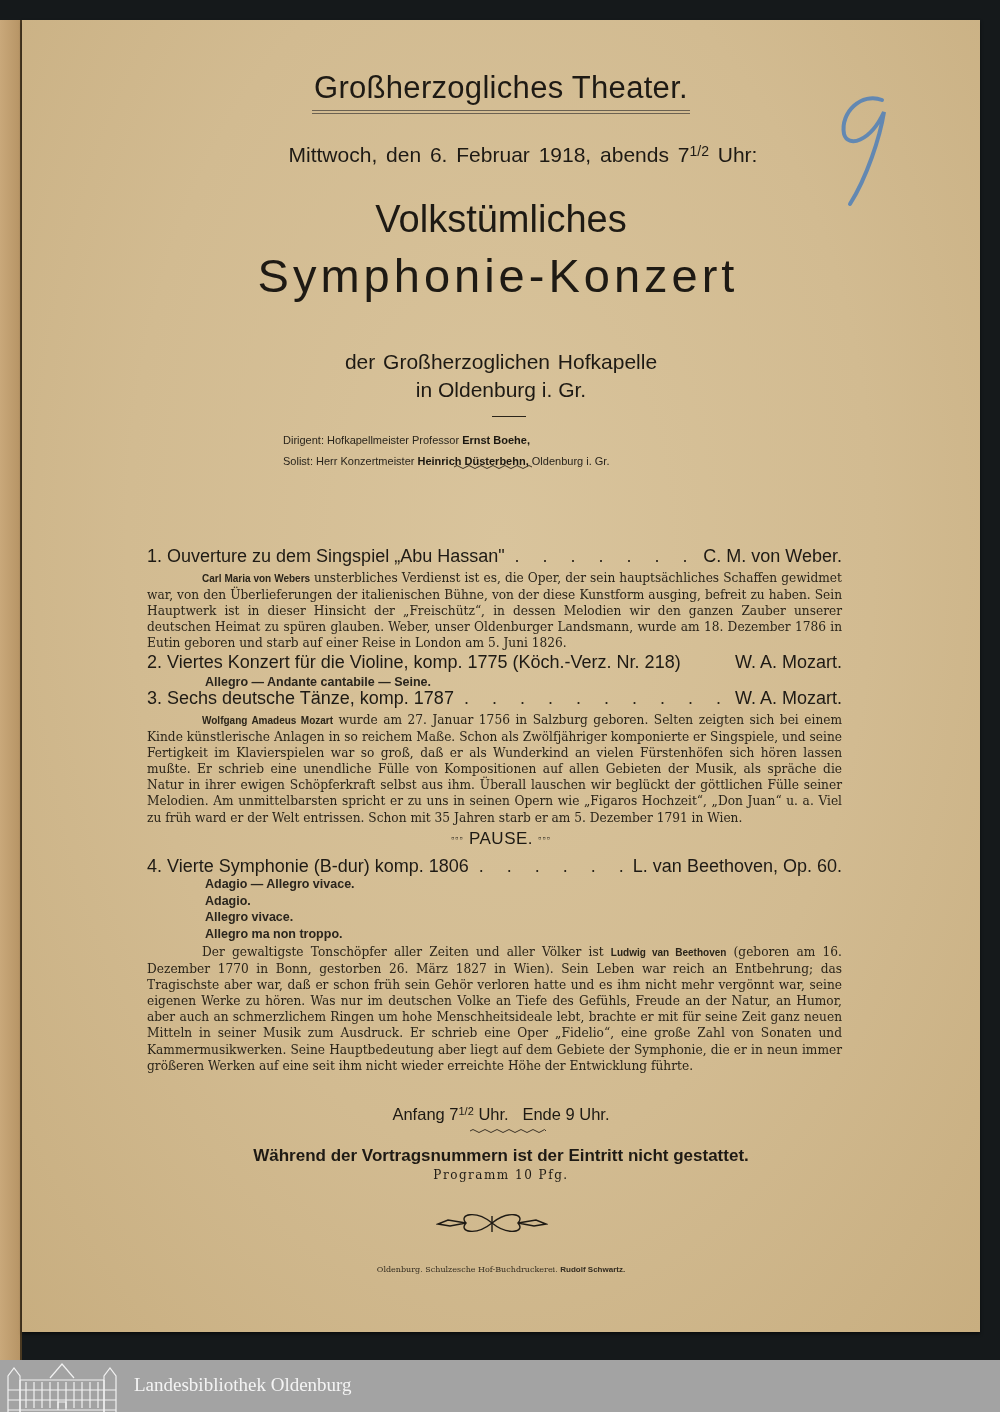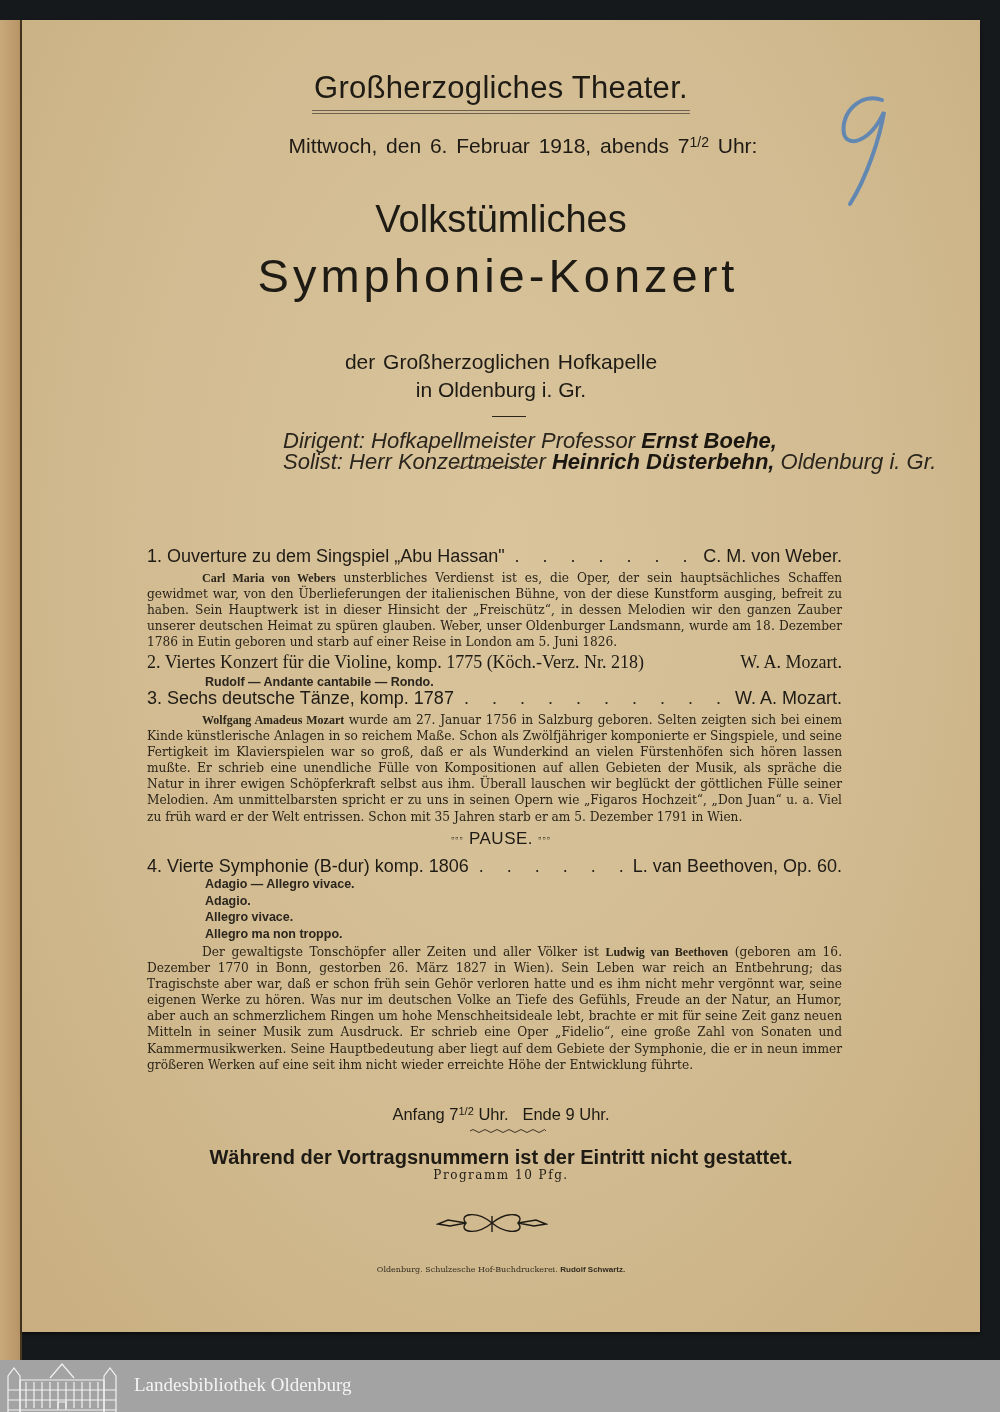--- a/index.html
+++ b/index.html
@@ -20,56 +20,56 @@
     box-shadow: 0 2px 3px rgba(0,0,0,0.5);
   }
   .abs { position: absolute; left: 0; right: 0; text-align: center; white-space: nowrap; }
   .theater {
     top: 50px; font-size: 31px; letter-spacing: 0.3px;
   }
   .theater span {
     display: inline-block; padding: 0 2px 4px;
     border-bottom: 4px double #6c6252;
   }
-  .date { top: 114px; font-size: 21px; word-spacing: 3px; margin-left: 44px; }
+  .date { top: 123px; font-size: 21px; word-spacing: 3px; margin-left: 44px; }
   .frac { font-size: 14px; vertical-align: 6px; }
   .volks { top: 178px; font-size: 38px; }
   .symph { top: 228px; font-size: 47px; letter-spacing: 4px; left: -6px; }
   .hofk { top: 330px; font-size: 21px; word-spacing: 2px; }
   .oldb { top: 358px; font-size: 21px; }
   .rule { position: absolute; top: 396px; left: 470px; width: 34px; border-top: 1.5px solid #2a241a; }
   .credits {
-    position: absolute; top: 410px; left: 261px; font-size: 22px; line-height: 21px;
-    color: #2a251d; white-space: nowrap; font-style: italic;
+    position: absolute; top: 410px; left: 261px; font-size: 11px; line-height: 21px;
+    color: #2a251d; white-space: nowrap;
   }
   .credits b { font-weight: bold; color: #1b1710; }
   .wavy { position: absolute; height: 6px; }
   .programm { top: 478px; font-size: 34px; letter-spacing: 1px; }
   .item {
     position: absolute; left: 125px; width: 695px; font-size: 18px; white-space: nowrap;
     display: flex; align-items: baseline;
   }
   .item .title { flex: 0 0 auto; }
   .item .dots { flex: 1 1 auto; overflow: hidden; letter-spacing: 9px; padding-left: 10px; color: #2a241a; }
   .item .composer { flex: 0 0 auto; padding-left: 6px; }
   .item .light { font-weight: normal; }
   .movements {
     position: absolute; left: 183px; font-size: 12.5px; font-weight: bold; line-height: 16.7px; color: #2a251d;
   }
   .para {
     position: absolute; left: 125px; width: 695px;
     font-family: "DejaVu Serif", serif; font-size: 12.2px; line-height: 16.1px;
     text-align: justify; text-indent: 55px; color: #2a2419;
   }
-  .para b { font-family: Liberation Serif, serif; font-weight: bold; font-size: 12px; }
+  .para b { font-family: Liberation Sans, sans-serif; font-weight: bold; font-size: 10px; }
   .pause { top: 809px; font-size: 17px; letter-spacing: 0.5px; }
   .pause .sq { font-size: 9px; letter-spacing: 1px; vertical-align: 3px; }
   .anfang { top: 1085px; font-size: 16.5px; }
   .anfang .frac { font-size: 11px; vertical-align: 5px; }
-  .warn { top: 1126px; font-size: 20px; font-weight: bold; }
+  .warn { top: 1126px; font-size: 17px; font-weight: bold; }
   .price { top: 1148px; font-size: 12px; font-family: "DejaVu Serif", serif; letter-spacing: 1.5px; }
   .printer { top: 1245px; font-size: 8px; font-family: "DejaVu Serif", serif; color: #332c20; }
   .printer .rs { font-family: "Liberation Sans", sans-serif; font-weight: bold; }
   .handnum {
     position: absolute; left: 800px; top: 62px; width: 80px; height: 130px;
   }
   .footer {
     position: absolute; left: 0; top: 1360px; width: 1000px; height: 56px;
     background: #a3a3a3;
   }
@@ -111,27 +111,27 @@
 
 
   <div class="item" style="top:526px;">
     <span class="title"><span>1.</span> <span>Ouverture zu dem Singspiel „Abu Hassan"</span></span>
     <span class="dots">. . . . . . . . . . . . . . . . . . . . . . . . .</span>
     <span class="composer">C. M. von Weber.</span>
   </div>
 
   <div class="para" style="top:550px;"><b>Carl Maria von Webers</b><span> unsterbliches Verdienst ist es, die Oper, der sein hauptsächliches Schaffen gewidmet war, von den Überlieferungen der italienischen Bühne, von der diese Kunstform ausging, befreit zu haben. Sein Hauptwerk ist in dieser Hinsicht der „Freischütz“, in dessen Melodien wir den ganzen Zauber unserer deutschen Heimat zu spüren glauben. Weber, unser Oldenburger Landsmann, wurde am 18. Dezember 1786 in Eutin geboren und starb auf einer Reise in London am 5. Juni 1826.</span></div>
 
-  <div class="item" style="top:632px;font-family:Liberation Serif, serif;">
+  <div class="item" style="top:632px;">
     <span class="title"><span>2.</span> <span>Viertes Konzert für die Violine,</span><span class="light"> komp. 1775 (Köch.-Verz. Nr. 218)</span></span>
     <span class="dots" style="visibility:hidden;">.</span>
     <span class="composer">W. A. Mozart.</span>
   </div>
   <div class="movements" style="top:654px;">
-    <div>Rudolf — Andante cantabile — Rondo.</div>
+    <div>Allegro — Andante cantabile — Seine.</div>
   </div>
 
   <div class="item" style="top:668px;">
     <span class="title"><span>3.</span> <span>Sechs deutsche Tänze,</span><span> komp. 1787</span></span>
     <span class="dots">. . . . . . . . . . . . . . . . . . . . . . . . . . .</span>
     <span class="composer">W. A. Mozart.</span>
   </div>
 
   <div class="para" style="top:692px;"><b>Wolfgang Amadeus Mozart</b><span> wurde am 27. Januar 1756 in Salzburg geboren. Selten zeigten sich bei einem Kinde künstlerische Anlagen in so reichem Maße. Schon als Zwölfjähriger komponierte er Singspiele, und seine Fertigkeit im Klavierspielen war so groß, daß er als Wunderkind an vielen Fürstenhöfen sich hören lassen mußte. Er schrieb eine unendliche Fülle von Kompositionen auf allen Gebieten der Musik, als spräche die Natur in ihrer ewigen Schöpferkraft selbst aus ihm. Überall lauschen wir beglückt der göttlichen Fülle seiner Melodien. Am unmittelbarsten spricht er zu uns in seinen Opern wie „Figaros Hochzeit“, „Don Juan“ u. a. Viel zu früh ward er der Welt entrissen. Schon mit 35 Jahren starb er am 5. Dezember 1791 in Wien.</span></div>
 

